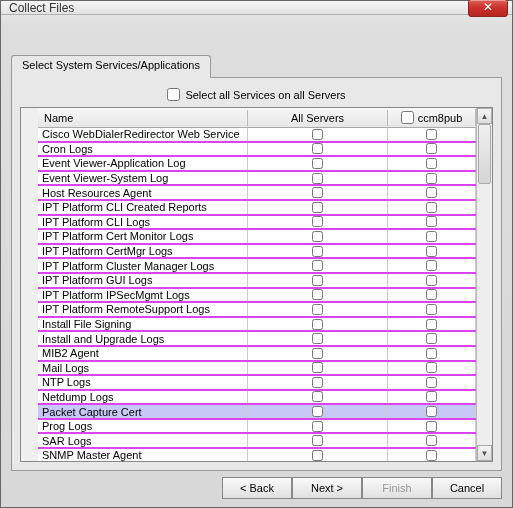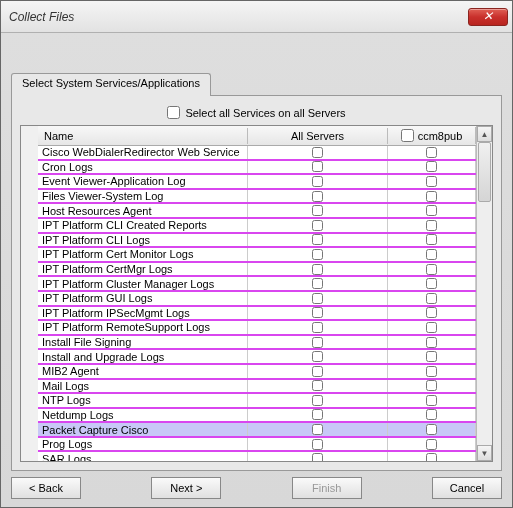--- a/index.html
+++ b/index.html
@@ -16,27 +16,26 @@
   .dialog {
     width: 513px;
     height: 508px;
     background: linear-gradient(#ececec, #dedede 5%, #d8d8d8);
     border: 1px solid #666;
     box-shadow: 0 0 8px rgba(0,0,0,0.5);
     display: flex;
     flex-direction: column;
   }
   .titlebar {
-    height: 32px;
+    height: 14px;
     background: linear-gradient(#f5f5f5, #e2e2e2);
     display: flex;
     align-items: center;
     padding: 0 4px 0 8px;
     border-bottom: 1px solid #b0b0b0;
-    font-style: italic;
   }
   .titlebar-title {
     flex: 1;
     font-size: 12px;
     color: #333;
   }
   .close-btn {
     width: 40px;
     height: 18px;
     background: linear-gradient(#e06055, #c9302c 50%, #b82520);
@@ -169,22 +168,22 @@
     cursor:pointer;
   }
   .sb-track { flex:1; background:#eee; position:relative; }
   .sb-thumb {
     position:absolute; top:0; left:1px; right:1px; height:60px;
     background: linear-gradient(#f0f0f0,#d5d5d5);
     border:1px solid #aaa; border-radius:2px;
   }
   .button-row {
     display: flex;
-    justify-content: space-between;
-    gap: 12px;
+    justify-content: flex-end;
+    gap: 0;
     padding: 6px 0 2px 0;
   }
   .btn {
     min-width: 70px;
     height: 22px;
     border: 1px solid #888;
     background: linear-gradient(#fafafa, #e0e0e0);
     font-size: 11px;
     cursor: pointer;
     padding: 0 8px;
@@ -253,21 +252,21 @@
                 <div class="trow">
                   <div class="td col-name">Event Viewer-Application Log</div>
                   <div class="td col-servers">
                     <input type="checkbox" style="">
                   </div>
                   <div class="td col-node">
                     <input type="checkbox" style="">
                   </div>
                 </div>
                 <div class="trow">
-                  <div class="td col-name">Files Viewer-System Log</div>
+                  <div class="td col-name">Event Viewer-System Log</div>
                   <div class="td col-servers">
                     <input type="checkbox" style="">
                   </div>
                   <div class="td col-node">
                     <input type="checkbox" style="">
                   </div>
                 </div>
                 <div class="trow">
                   <div class="td col-name">Host Resources Agent</div>
                   <div class="td col-servers">
@@ -397,21 +396,21 @@
                 <div class="trow">
                   <div class="td col-name">Netdump Logs</div>
                   <div class="td col-servers">
                     <input type="checkbox" style="">
                   </div>
                   <div class="td col-node">
                     <input type="checkbox" style="">
                   </div>
                 </div>
                 <div class="trow selected">
-                  <div class="td col-name">Packet Capture Cisco</div>
+                  <div class="td col-name">Packet Capture Cert</div>
                   <div class="td col-servers">
                     <input type="checkbox" style="">
                   </div>
                   <div class="td col-node">
                     <input type="checkbox" style="">
                   </div>
                 </div>
                 <div class="trow">
                   <div class="td col-name">Prog Logs</div>
                   <div class="td col-servers">

